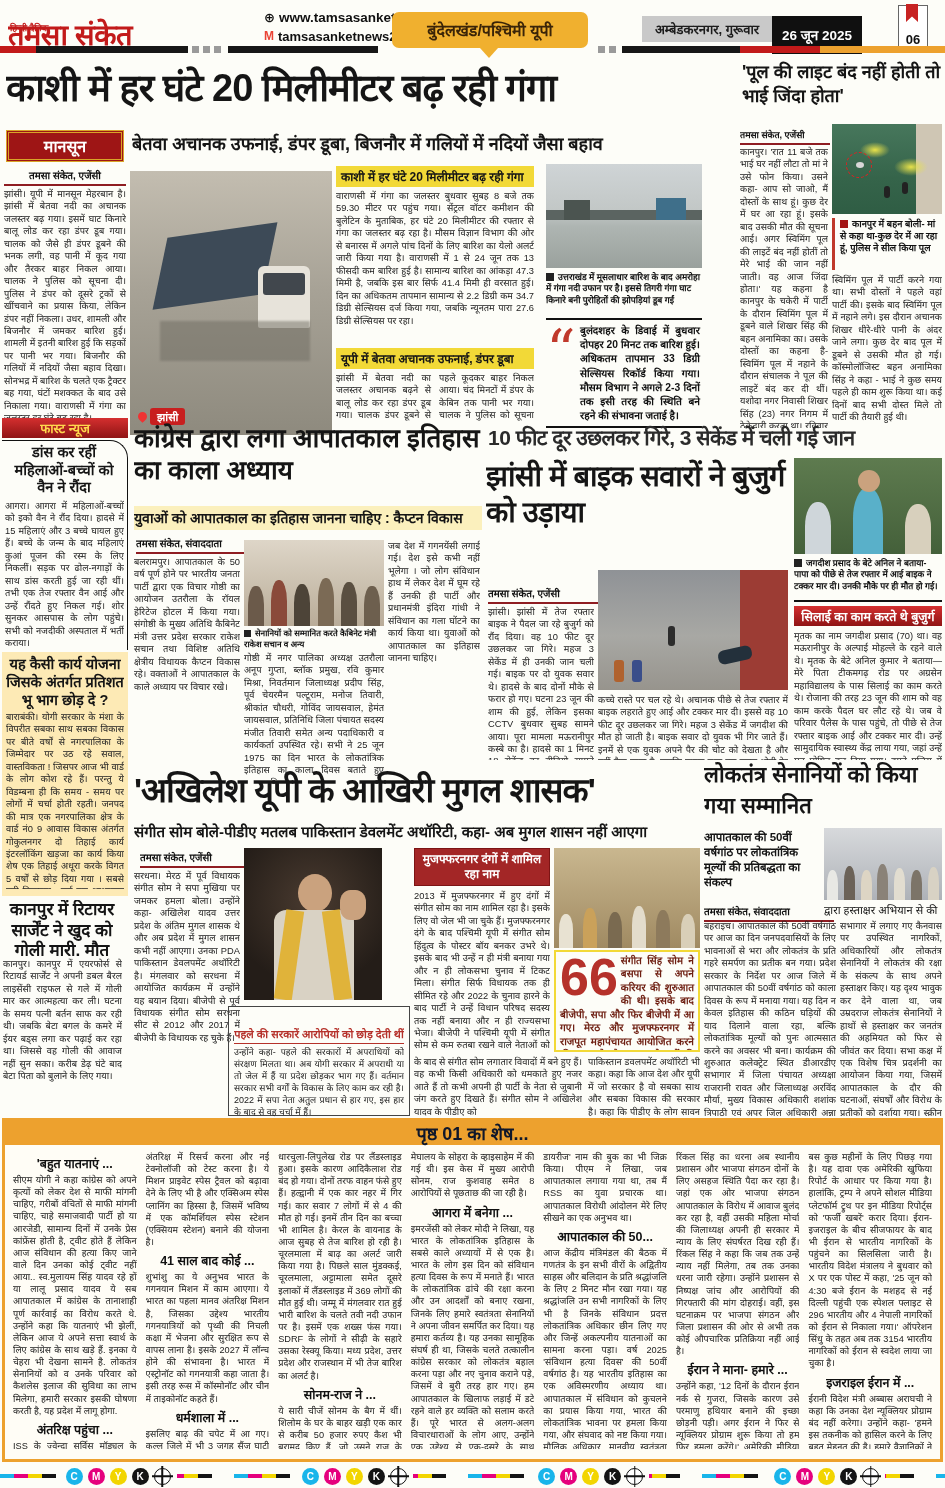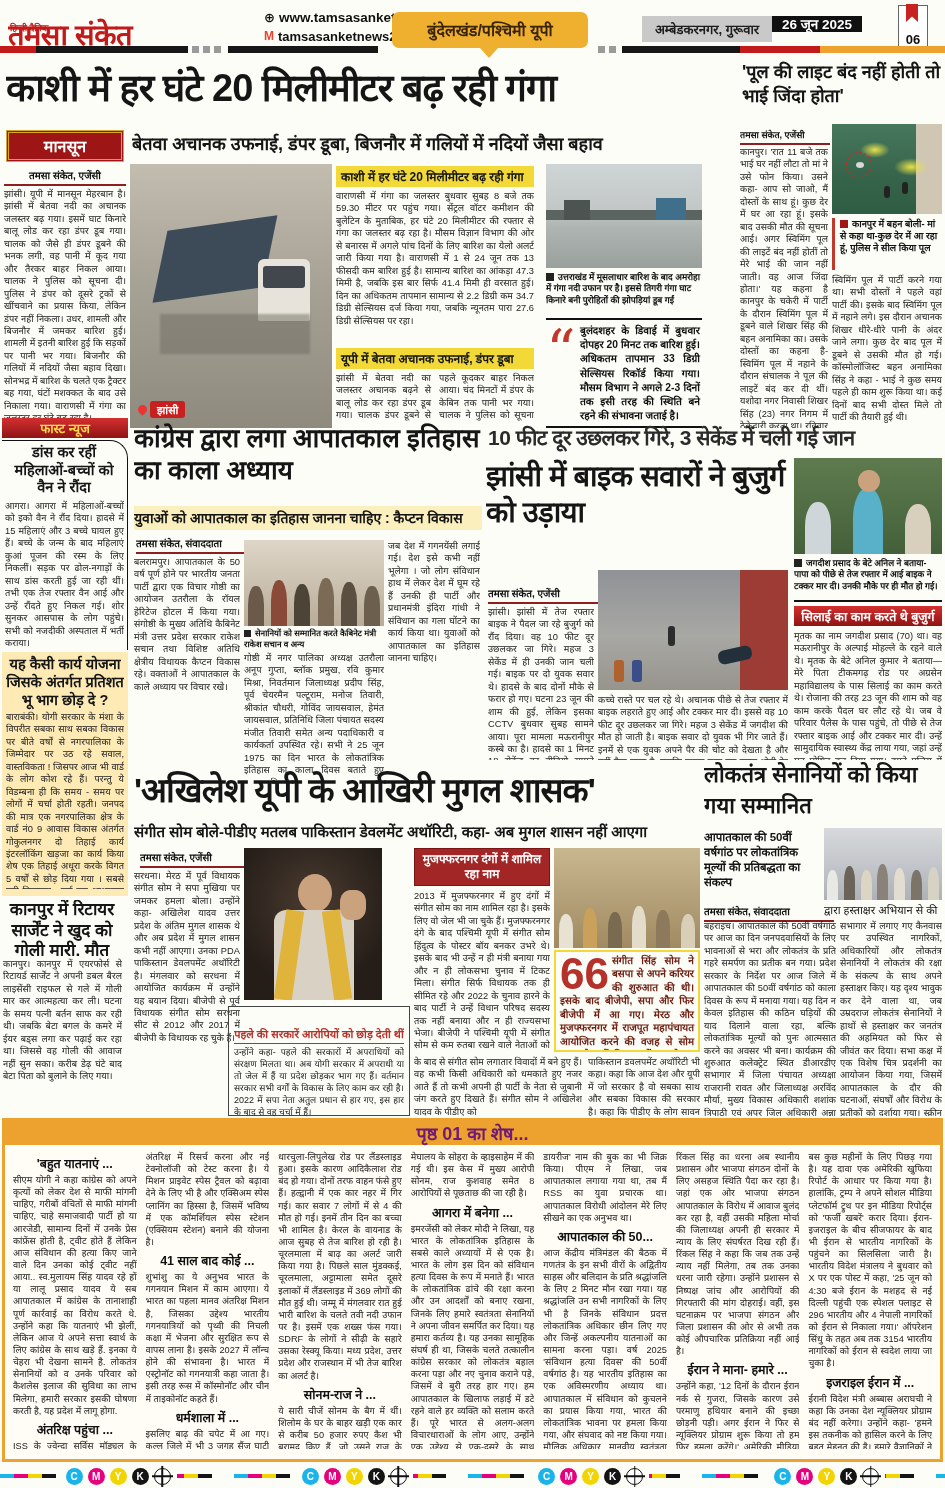--- a/index.html
+++ b/index.html
@@ -45,21 +45,21 @@
   </div>
 
   <div class="abs" style="left:392px;top:12px;width:196px;height:36px;background:#f0b02f;border-radius:7px;display:flex;align-items:center;justify-content:center;">
     <span style="font-size:16px;font-weight:800;color:#3a2408;white-space:nowrap;">बुंदेलखंड/पश्चिमी यूपी</span>
   </div>
   <div class="abs" style="left:480px;top:48px;width:0;height:0;border-left:9px solid transparent;border-right:9px solid transparent;border-top:10px solid #f0b02f;"></div>
 
   <div class="abs" style="left:642px;top:16px;width:130px;height:26px;background:#c9c9c9;display:flex;align-items:center;justify-content:center;">
     <span style="font-size:13px;font-weight:800;color:#1c1c1c;white-space:nowrap;">अम्बेडकरनगर, गुरूवार</span>
   </div>
-  <div class="abs" style="left:772px;top:16px;width:90px;height:16px;background:#101010;display:flex;align-items:center;justify-content:center;">
+  <div class="abs" style="left:772px;top:16px;width:90px;height:38px;background:#101010;display:flex;align-items:center;justify-content:center;">
     <span style="font-size:13.5px;font-weight:800;color:#fff;white-space:nowrap;">26 जून 2025</span>
   </div>
 
   <div class="abs" style="left:898px;top:5px;width:30px;height:44px;background:#fff;border:1.6px solid #666;">
     <div style="position:absolute;left:7px;top:-2px;width:12px;height:18px;background:#c72323;clip-path:polygon(0 0,100% 0,100% 100%,50% 70%,0 100%);"></div>
     <div style="position:absolute;bottom:1px;left:0;right:0;text-align:center;font-size:13px;font-weight:800;color:#111;">06</div>
   </div>
 
   <div class="abs" style="left:0;top:46px;width:36px;height:7px;background:#c21a1a;"></div>
   <div class="abs" style="left:36px;top:46px;width:152px;height:7px;background:#171717;"></div>
@@ -77,21 +77,21 @@
   <div class="abs hl" style="left:742px;top:60px;width:200px;height:64px;font-size:18px;line-height:1.35;">'पूल की लाइट बंद नहीं होती तो भाई जिंदा होता'</div>
 
   <div class="abs" style="left:6px;top:130px;width:118px;height:32px;background:#9e1515;border:3px double #d9a428;display:flex;align-items:center;justify-content:center;">
     <span style="color:#fff;font-size:16px;font-weight:800;">मानसून</span>
   </div>
   <div class="abs hl" style="left:132px;top:127px;width:606px;height:34px;font-size:18px;line-height:34px;white-space:nowrap;">बेतवा अचानक उफनाई, डंपर डूबा, बिजनौर में गलियों में नदियों जैसा बहाव</div>
 
   <div class="abs byline" style="left:4px;top:168px;width:122px;text-align:center;">तमसा संकेत, एजेंसी</div>
   <div class="abs body-txt" style="left:4px;top:188px;width:122px;height:240px;">झांसी। यूपी में मानसून मेहरबान है। झांसी में बेतवा नदी का अचानक जलस्तर बढ़ गया। इसमें घाट किनारे बालू लोड कर रहा डंपर डूब गया। चालक को जैसे ही डंपर डूबने की भनक लगी, वह पानी में कूद गया और तैरकर बाहर निकल आया। चालक ने पुलिस को सूचना दी। पुलिस ने डंपर को दूसरे ट्रकों से खींचवाने का प्रयास किया, लेकिन डंपर नहीं निकला। उधर, शामली और बिजनौर में जमकर बारिश हुई। शामली में इतनी बारिश हुई कि सड़कों पर पानी भर गया। बिजनौर की गलियों में नदियों जैसा बहाव दिखा। सोनभद्र में बारिश के चलते एक ट्रैक्टर बह गया, घंटों मशक्कत के बाद उसे निकाला गया। वाराणसी में गंगा का जलस्तर हर घंटे बढ़ रहा है।</div>
 
-  <div class="ph" style="left:130px;top:164px;width:202px;height:264px;background:linear-gradient(180deg,#c3bdb0 0%,#a7a296 45%,#8e8a7e 100%);">
+  <div class="ph" style="left:130px;top:171px;width:202px;height:264px;background:linear-gradient(180deg,#c3bdb0 0%,#a7a296 45%,#8e8a7e 100%);">
     <div style="position:absolute;left:30px;top:60px;width:110px;height:70px;background:#3d4a57;transform:skewY(-8deg) skewX(-12deg);"></div>
     <div style="position:absolute;left:128px;top:95px;width:52px;height:62px;background:#e7e3da;border-radius:6px 6px 2px 2px;"></div>
     <div style="position:absolute;left:133px;top:102px;width:42px;height:22px;background:#41474d;border-radius:3px;"></div>
     <div style="position:absolute;left:30px;top:150px;width:150px;height:40px;background:#6f6c62;opacity:.5;filter:blur(1px);"></div>
     <div style="position:absolute;left:8px;bottom:10px;display:flex;align-items:center;gap:3px;">
       <span style="width:9px;height:9px;background:#e33;border-radius:50% 50% 50% 0;transform:rotate(-45deg);display:inline-block;"></span>
       <span style="background:#c81f1f;color:#fff;font-size:11px;font-weight:800;padding:1px 7px;border-radius:3px;">झांसी</span>
     </div>
   </div>
 
@@ -219,21 +219,21 @@
     <div class="crowd">
       <i style="width:14px;height:34px;background:#e8e2d2;"></i>
         <i style="width:14px;height:40px;background:#caa15a;"></i>
         <i style="width:14px;height:36px;background:#7a6a50;"></i>
         <i style="width:14px;height:42px;background:#e3dccb;"></i>
         <i style="width:14px;height:38px;background:#8d7a5c;"></i>
         <i style="width:14px;height:34px;background:#d9cfb8;"></i>
     </div>
   </div>
   <div class="abs" style="left:554px;top:950px;width:146px;height:102px;border:2px solid #f2d937;padding:2px 4px;overflow:hidden;">
-    <span style="float:left;font-size:44px;font-weight:800;color:#b5312a;line-height:0.9;margin-right:3px;">66</span>
+    <span style="float:left;font-size:52px;font-weight:800;color:#b5312a;line-height:0.9;margin-right:3px;">66</span>
     <span style="font-size:10.2px;font-weight:800;color:#6e1f12;line-height:1.32;text-align:justify;display:block;">संगीत सिंह सोम ने बसपा से अपने करियर की शुरुआत की थी। इसके बाद बीजेपी, सपा और फिर बीजेपी में आ गए। मेरठ और मुजफ्फरनगर में राजपूत महापंचायत आयोजित करने की वजह से सोम बसपा नेताओं की नजर में आए थे।</span>
   </div>
   <div class="abs body-txt" style="left:414px;top:1056px;width:168px;height:60px;">के बाद से संगीत सोम लगातार विवादों में बने हुए हैं। वह कभी किसी अधिकारी को धमकाते हुए नजर आते हैं तो कभी अपनी ही पार्टी के नेता से जुबानी जंग करते हुए दिखते हैं। संगीत सोम ने अखिलेश यादव के पीडीए को</div>
   <div class="abs body-txt" style="left:588px;top:1056px;width:112px;height:60px;">पाकिस्तान डवलपमेंट अथॉरिटी भी कहा। कहा कि आज देश और यूपी में जो सरकार है वो सबका साथ और सबका विकास की सरकार है। कहा कि पीडीए के लोग सावन के पहले सोमवार को शिव का रुद्राभिषेक करेंगे।</div>
 
   <div class="abs hl" style="left:704px;top:760px;width:238px;height:66px;font-size:22px;line-height:1.4;">लोकतंत्र सेनानियों को किया गया सम्मानित</div>
   <div class="abs hl" style="left:704px;top:830px;width:116px;height:72px;font-size:11.5px;line-height:1.3;">आपातकाल की 50वीं वर्षगांठ पर लोकतांत्रिक मूल्यों की प्रतिबद्धता का संकल्प</div>
   <div class="ph" style="left:824px;top:828px;width:118px;height:72px;background:linear-gradient(180deg,#d7d9dc,#aeb2b8);">
     <div class="crowd">
       <i style="width:11px;height:30px;background:#e8e8e4;"></i>
@@ -245,21 +245,21 @@
         <i style="width:11px;height:33px;background:#d8d2c4;"></i>
     </div>
   </div>
   <div class="abs byline" style="left:704px;top:904px;width:130px;">तमसा संकेत, संवाददाता</div>
   <div class="abs cap" style="left:824px;top:903px;width:118px;height:14px;font-weight:normal;font-size:11px;">द्वारा हस्ताक्षर अभियान से की गई।</div>
   <div class="abs body-txt" style="left:704px;top:920px;width:132px;height:196px;">बहराइच। आपातकाल की 50वीं वर्षगांठ पर आज का दिन जनपदवासियों के लिए भावनाओं से भरा और लोकतंत्र के प्रति गहरे समर्पण का प्रतीक बन गया। प्रदेश सरकार के निर्देश पर आज जिले में आपातकाल की 50वीं वर्षगांठ को काला दिवस के रूप में मनाया गया। यह दिन न केवल इतिहास की कठिन घड़ियों की याद दिलाने वाला रहा, बल्कि लोकतांत्रिक मूल्यों को पुनः आत्मसात करने का अवसर भी बना। कार्यक्रम की शुरुआत कलेक्ट्रेट स्थित डीआरडीए सभागार में जिला पंचायत अध्यक्षा राजरानी रावत और जिलाध्यक्ष अरविंद मौर्या, मुख्य विकास अधिकारी शशांक त्रिपाठी एवं अपर जिल अधिकारी अन्ना सूदन</div>
   <div class="abs body-txt" style="left:840px;top:920px;width:102px;height:196px;">सभागार में लगाए गए कैनवास पर उपस्थित नागरिकों, अधिकारियों और लोकतंत्र सेनानियों ने लोकतंत्र की रक्षा के संकल्प के साथ अपने हस्ताक्षर किए। यह दृश्य भावुक कर देने वाला था, जब उम्रदराज लोकतंत्र सेनानियों ने हाथों से हस्ताक्षर कर जनतंत्र की अहमियत को फिर से जीवंत कर दिया। सभा कक्ष में एक विशेष चित्र प्रदर्शनी का आयोजन किया गया, जिसमें आपातकाल के दौर की घटनाओं, संघर्षों और विरोध के प्रतीकों को दर्शाया गया। स्क्रीन पर चलते चित्रों ने उपस्थितजनों को उस काल की भयावहता और जनआंदोलन की ताकत का अहसास कराया।</div>
 
   <div class="abs" style="left:2px;top:1118px;width:941px;height:344px;border:3px solid #eda12e;background:#fffdf6;">
     <div style="height:24px;background:#eda12e;display:flex;align-items:center;justify-content:center;">
-      <span style="font-size:18px;font-weight:800;color:#701a75;">पृष्ठ 01 का शेष...</span>
+      <span style="font-size:18px;font-weight:800;color:#0f172a;">पृष्ठ 01 का शेष...</span>
     </div>
     <div style="display:flex;gap:9px;padding:6px 8px;height:310px;overflow:hidden;">
       <div class="rem-col">
         <div class="rb-h">'बहुत यातनाएं ...</div>
         <p>सीएम योगी ने कहा कांग्रेस को अपने कृत्यों को लेकर देश से माफी मांगनी चाहिए, गरीबों वंचितों से माफी मांगनी चाहिए, चाहे समाजवादी पार्टी हो या आरजेडी, सामान्य दिनों में उनके प्रेस कांफ्रेंस होती है, ट्वीट होते हैं लेकिन आज संविधान की हत्या किए जाने वाले दिन उनका कोई ट्वीट नहीं आया.. स्व.मुलायम सिंह यादव रहे हों या लालू प्रसाद यादव ये सब आपातकाल में कांग्रेस के तानाशाही पूर्ण कार्रवाई का विरोध करते थे. उन्होंने कहा कि यातनाएं भी झेलीं, लेकिन आज ये अपने सत्ता स्वार्थ के लिए कांग्रेस के साथ खड़े हैं. इनका ये चेहरा भी देखना सामने है. लोकतंत्र सेनानियों को व उनके परिवार को कैशलेस इलाज की सुविधा का लाभ मिलेगा, हमारी सरकार इसकी घोषणा करती है, यह प्रदेश में लागू होगा.</p>
         <div class="rb-h">अंतरिक्ष पहुंचा ...</div>
         <p>ISS के ज्वेन्दा सर्विस मॉड्यूल के मूल्यांकन करने के लिए अतिरिक्त समय चाहिए था। इसलिए मिशन टल गया। Ax-4 मिशन का मुख्य उद्देश्य</p>
       </div>
       <div class="rem-col">
         <p>अंतरिक्ष में रिसर्च करना और नई टेक्नोलॉजी को टेस्ट करना है। ये मिशन प्राइवेट स्पेस ट्रैवल को बढ़ावा देने के लिए भी है और एक्सिअम स्पेस प्लानिंग का हिस्सा है, जिसमें भविष्य में एक कॉमर्शियल स्पेस स्टेशन (एक्सियम स्टेशन) बनाने की योजना है।</p>

